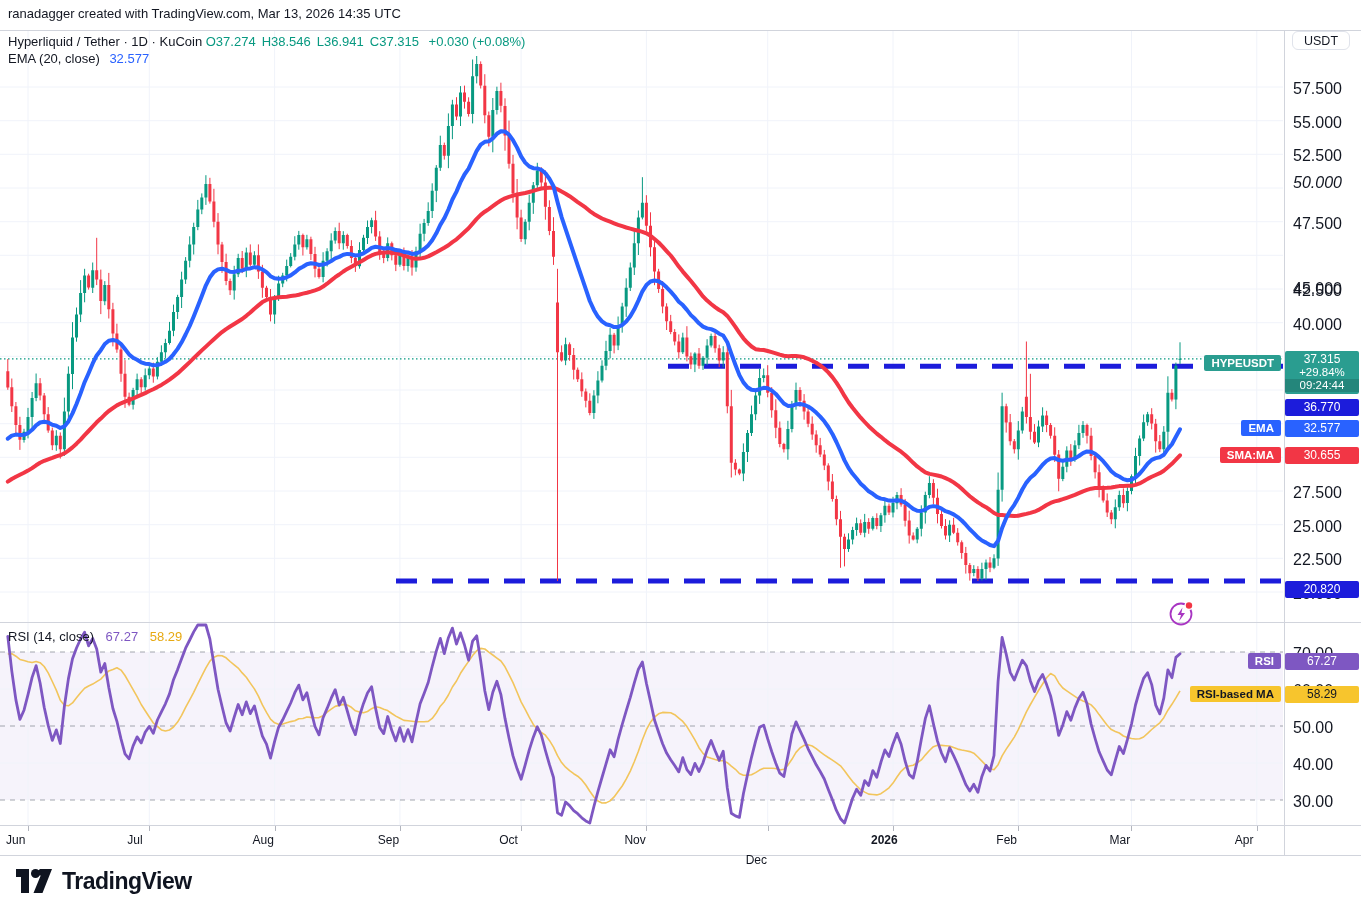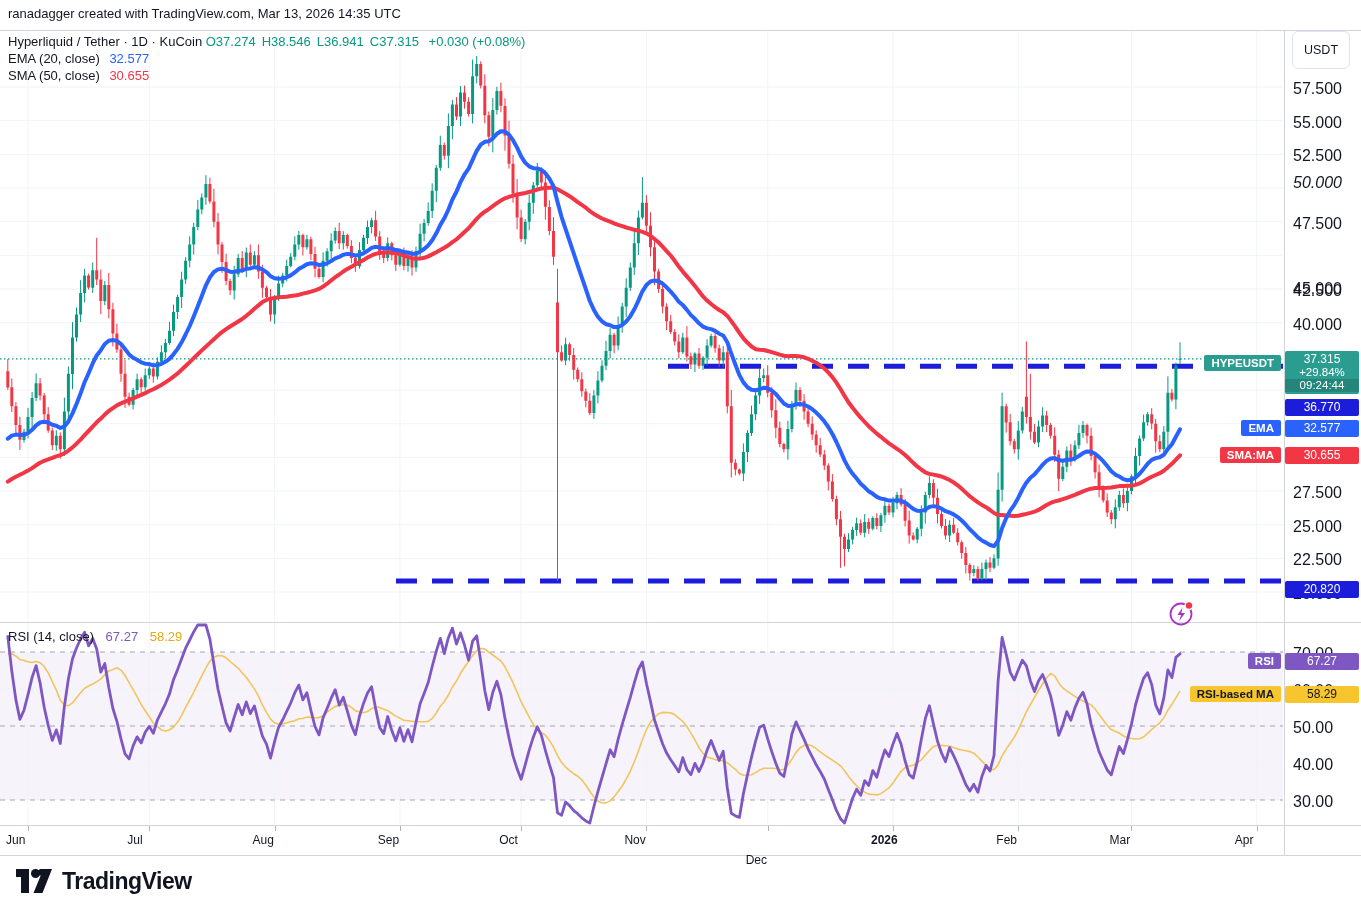--- a/index.html
+++ b/index.html
@@ -9,21 +9,21 @@
   .hdr{position:absolute;left:8px;top:6px;font-size:13px;color:#131722;}
   .legend{position:absolute;left:8px;top:34px;line-height:16.5px;font-size:13px;}
   .legend .row{height:17px;white-space:nowrap;}
   .ohlc span{margin-right:6px;}
   .teal{color:#089981;}
   .blueval{color:#2962FF;margin-left:6px;}
   .redval{color:#F23645;margin-left:6px;}
   .rsi-legend{position:absolute;left:8px;top:629px;font-size:13px;white-space:nowrap;}
   .purpleval{color:#7E57C2;margin-left:8px;}
   .yellowval{color:#E7A912;margin-left:8px;}
-  .usdt-btn{position:absolute;left:1292px;top:31px;width:58px;height:38px;border:1px solid #E0E3EB;
+  .usdt-btn{position:absolute;left:1292px;top:31px;width:58px;height:19px;border:1px solid #E0E3EB;
        border-radius:6px;display:flex;align-items:center;justify-content:center;font-size:12.5px;
        color:#131722;background:#fff;box-sizing:border-box;cursor:pointer;}
   .axis-label{position:absolute;left:1293px;font-size:16px;color:#131722;}
   .month-label{position:absolute;top:833px;width:44px;text-align:left;font-size:12px;color:#131722;}
   .month-label.bold{font-weight:bold;}
   .axis-badge{position:absolute;left:1285px;width:74px;text-align:center;font-size:12px;
        color:#fff;border-radius:2px;padding:2px 0;line-height:13px;}
   .axis-badge .sub{display:block;font-size:11.5px;}
   .axis-badge .cd{display:block;background:rgba(0,0,0,0.14);font-size:11.5px;}
   .pill{position:absolute;right:80px;font-size:11.5px;font-weight:bold;color:#fff;border-radius:2px;
@@ -95,24 +95,20 @@
   <div class="legend">
     <div class="row">
       <span>Hyperliquid / Tether · 1D · KuCoin</span>
       <span class="teal ohlc" id="ohlc-run"><span>O37.274</span><span>H38.546</span><span>L36.941</span><span>C37.315</span></span>
       <span class="teal">+0.030 (+0.08%)</span>
     </div>
     <div class="row">
       <span>EMA (20, close)</span>
       <span class="blueval">32.577</span>
     </div>
-    <div class="row">
-      <span>SMA (50, close)</span>
-      <span class="redval">30.655</span>
-    </div>
   </div>
 
   <div class="rsi-legend">
     <span>RSI (14, close)</span>
     <span class="purpleval">67.27</span>
     <span class="yellowval">58.29</span>
   </div>
 
   <div class="usdt-btn">USDT</div>
 

